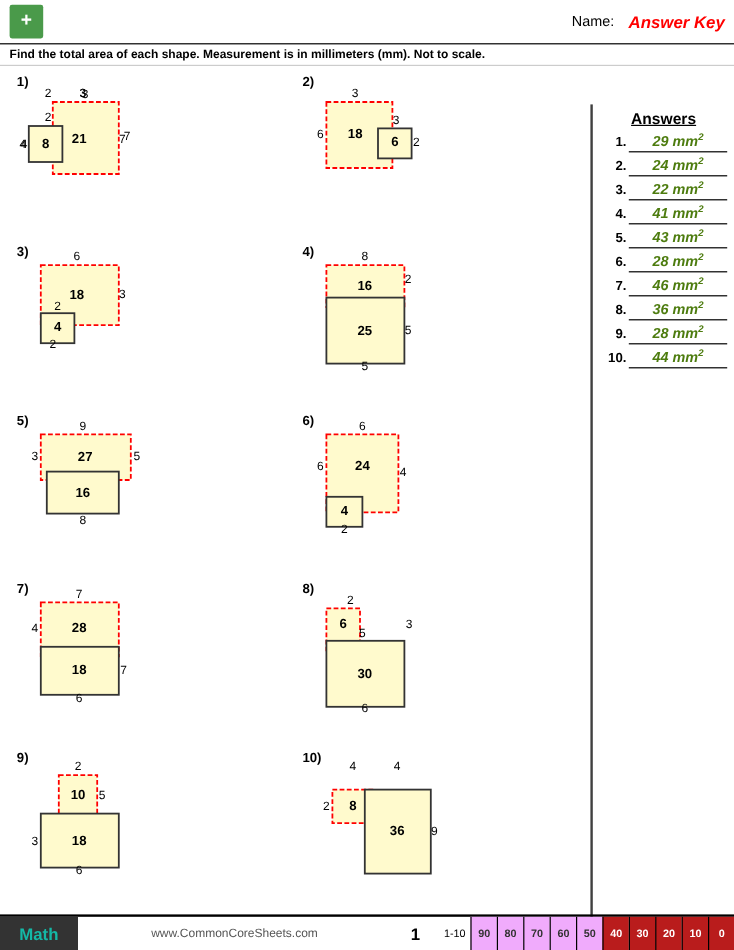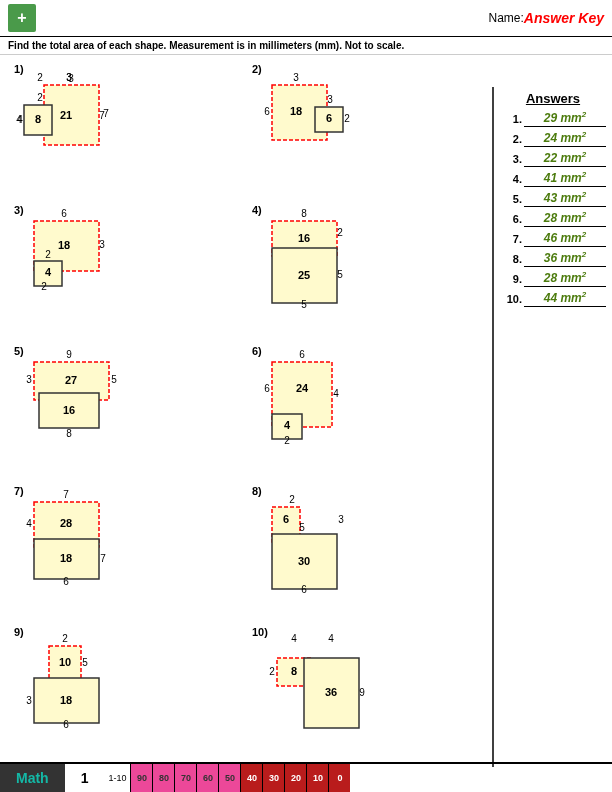--- a/index.html
+++ b/index.html
@@ -174,32 +174,32 @@
       justify-content: center;
       font-size: 9px;
       border-left: 1px solid #000;
       font-weight: bold;
     }
     .score-box.dark {
       background: #b91c1c;
       color: white;
     }
     .score-box.light {
-      background: #ec4899;
+      background: #f0abfc;
       color: #333;
     }
 
     text { font-family: Arial, sans-serif; }
   </style>
 </head>
 <body>
 
 <div class="header">
   <div class="header-logo">+</div>
-  <div style="display:flex;align-items:center;gap:0;">
+  <div style="display:flex;align-items:center;gap:12px;">
     <span class="header-name">Name:</span>
     <span class="answer-key">Answer Key</span>
   </div>
 </div>
 
 <div class="instructions">Find the total area of each shape. Measurement is in millimeters (mm). Not to scale.</div>
 
 <div class="main-area">
 
   <div class="problems-area">
@@ -429,20 +429,21 @@
           <span class="answer-num">10.</span>
           <span class="answer-val">44 mm<sup>2</sup></span>
         </div>
       </div>
   </div>
 
 </div>
 
 <div class="footer">
   <div class="footer-math">Math</div>
+  <div class="footer-url">www.CommonCoreSheets.com</div>
   <div class="footer-page">1</div>
   <div style="font-size:9px;padding:0 4px;display:flex;align-items:center;">1-10</div>
   <div class="footer-scores">
 
   <div class="score-box light">90</div>
       <div class="score-box light">80</div>
       <div class="score-box light">70</div>
       <div class="score-box light">60</div>
       <div class="score-box light">50</div>
       <div class="score-box dark">40</div>

